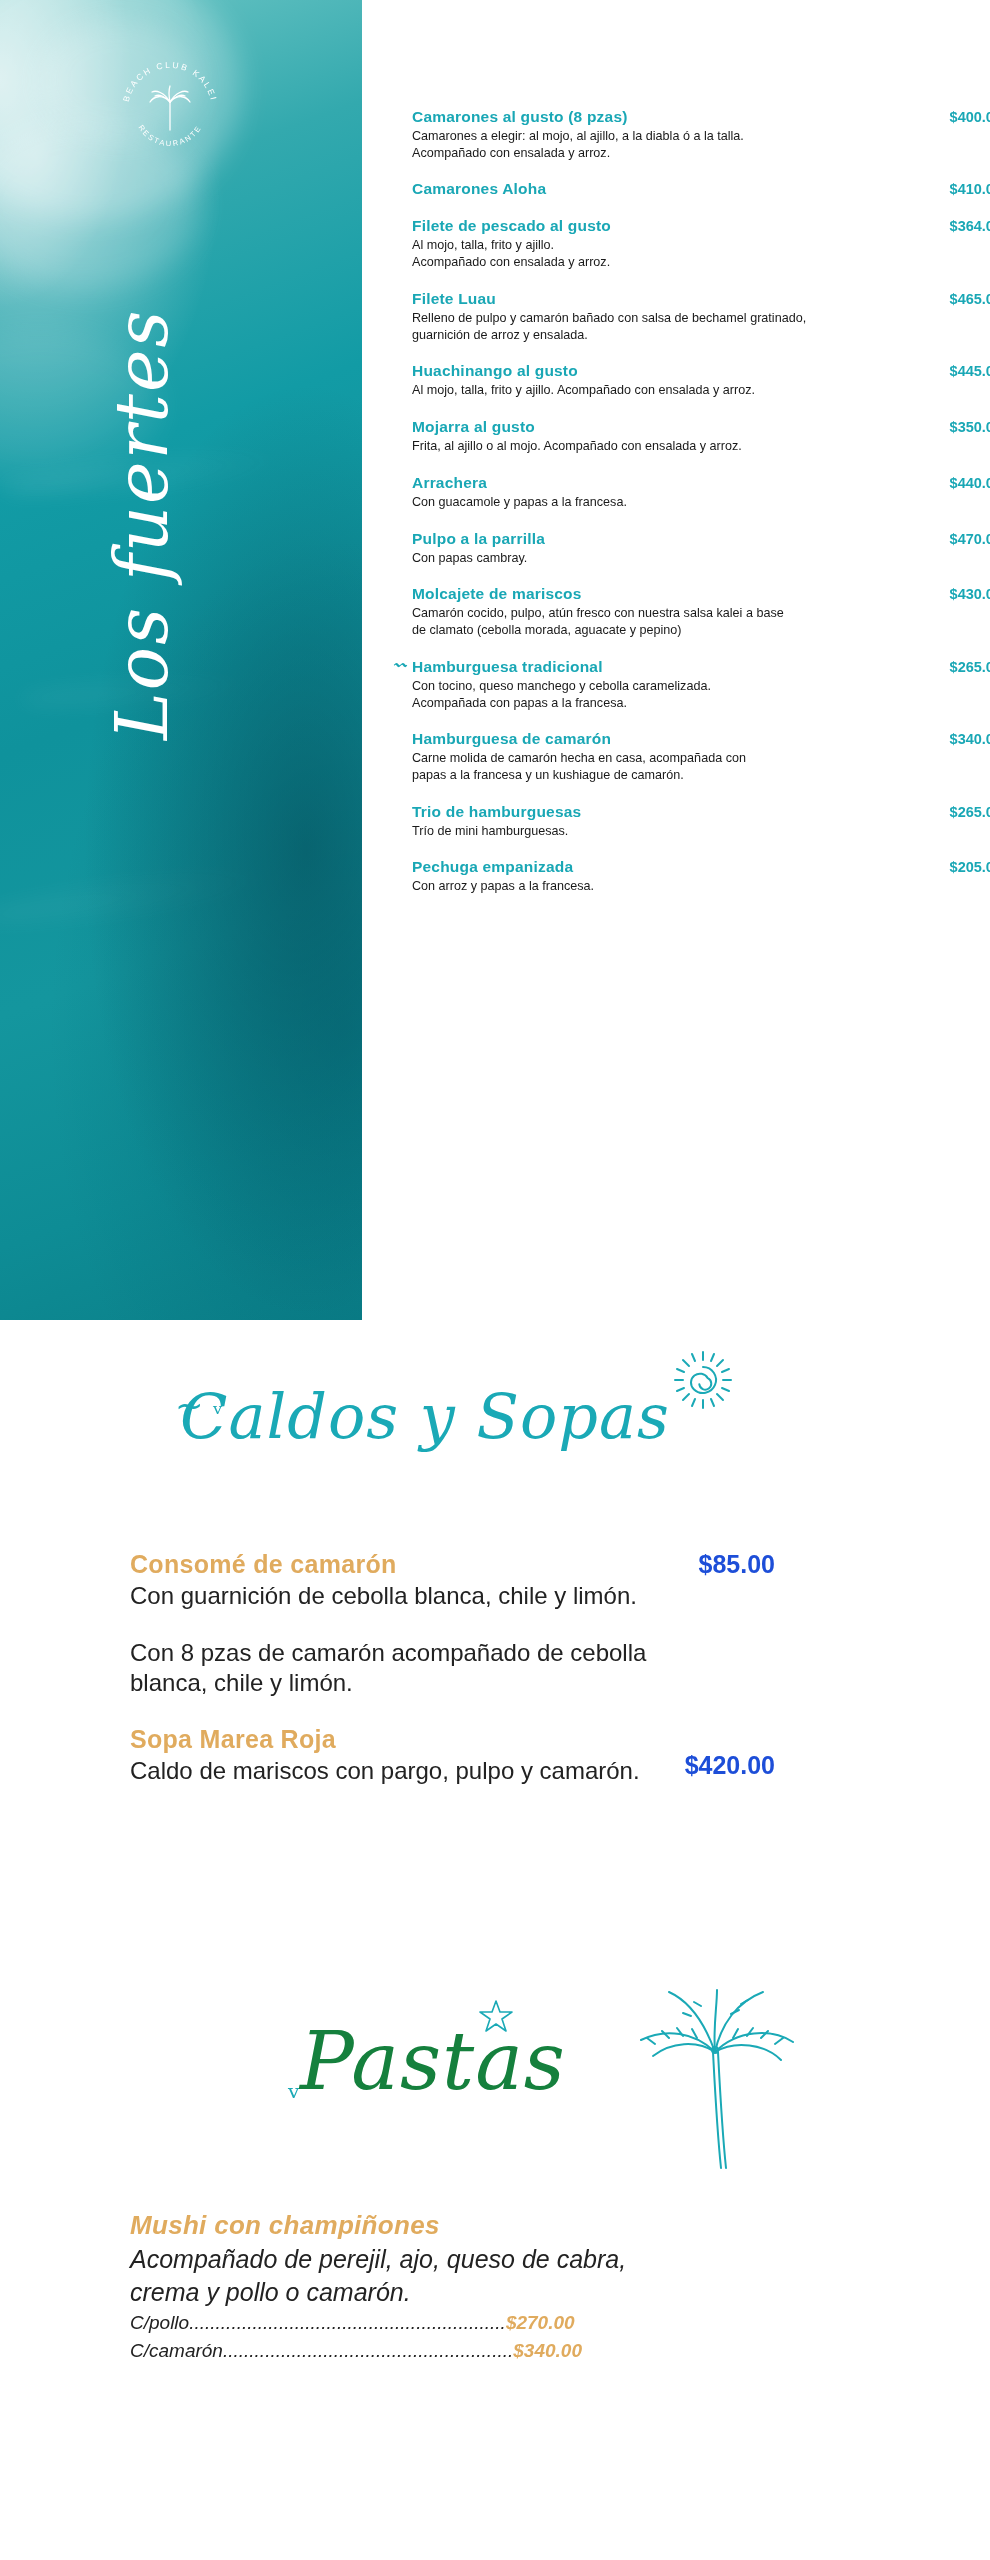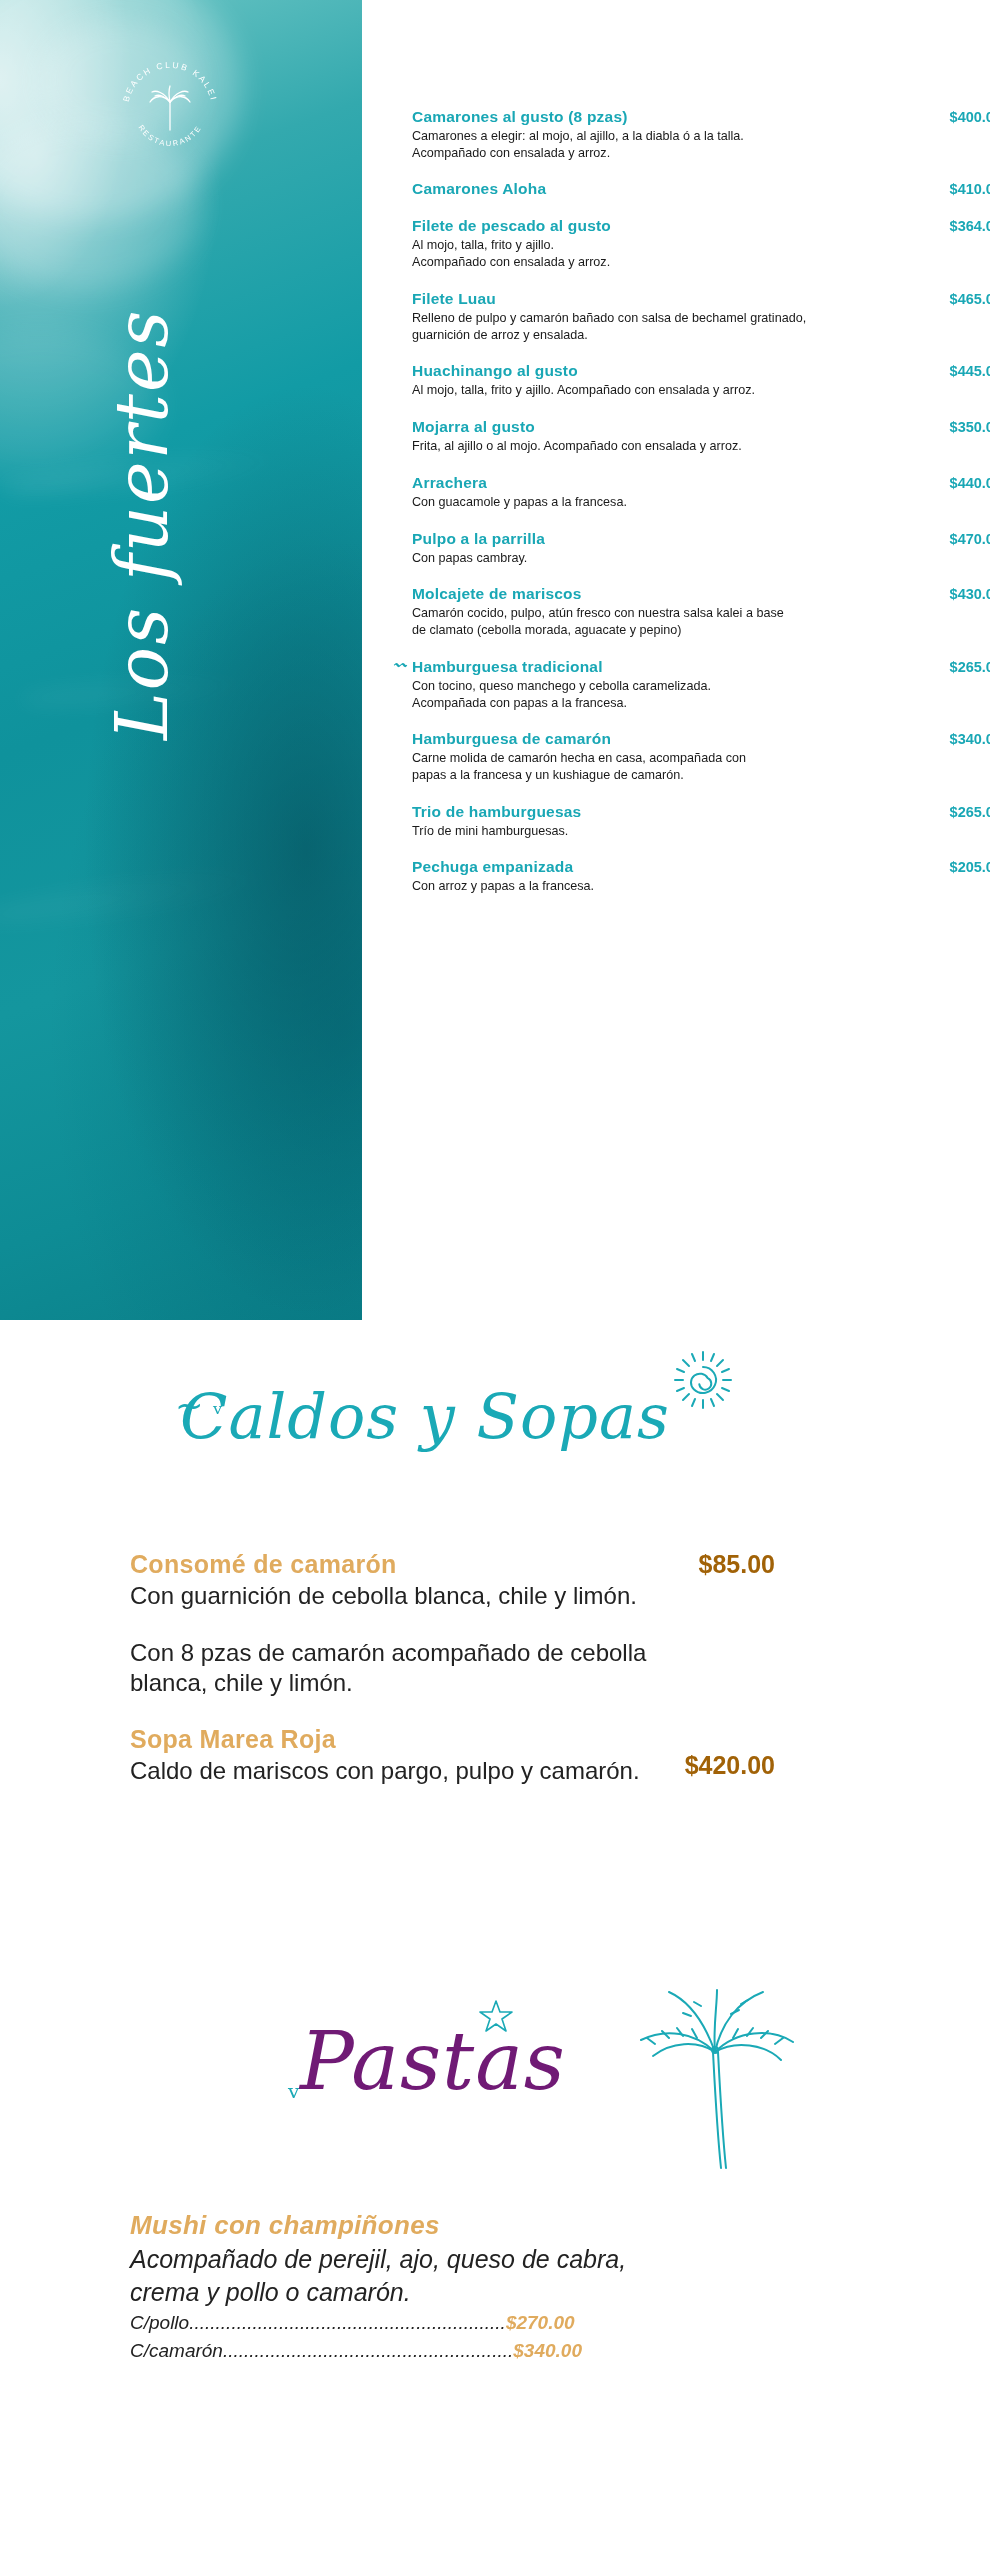--- a/index.html
+++ b/index.html
@@ -192,21 +192,21 @@
   }
   .soup-name {
     color: #e0ab5e;
     font-size: 25px;
     font-weight: 700;
     letter-spacing: .3px;
   }
   .soup-price {
     position: absolute;
     right: 95px;
-    color: #a16207;
+    color: #1d4ed8;
     font-size: 25px;
     font-weight: 700;
   }
   .soup-desc {
     color: #222222;
     font-size: 24px;
     line-height: 1.28;
     margin-top: 2px;
     max-width: 600px;
   }
@@ -217,21 +217,21 @@
     left: 0;
     top: 1960px;
     width: 990px;
     height: 600px;
     background: #ffffff;
   }
   .pastas-title {
     position: absolute;
     left: 300px;
     top: 55px;
-    color: #701a75;
+    color: #15803d;
     font-family: "DejaVu Serif", serif;
     font-style: italic;
     font-size: 80px;
     letter-spacing: 1px;
   }
   .palm-illus {
     position: absolute;
     left: 625px;
     top: 20px;
     width: 180px;

